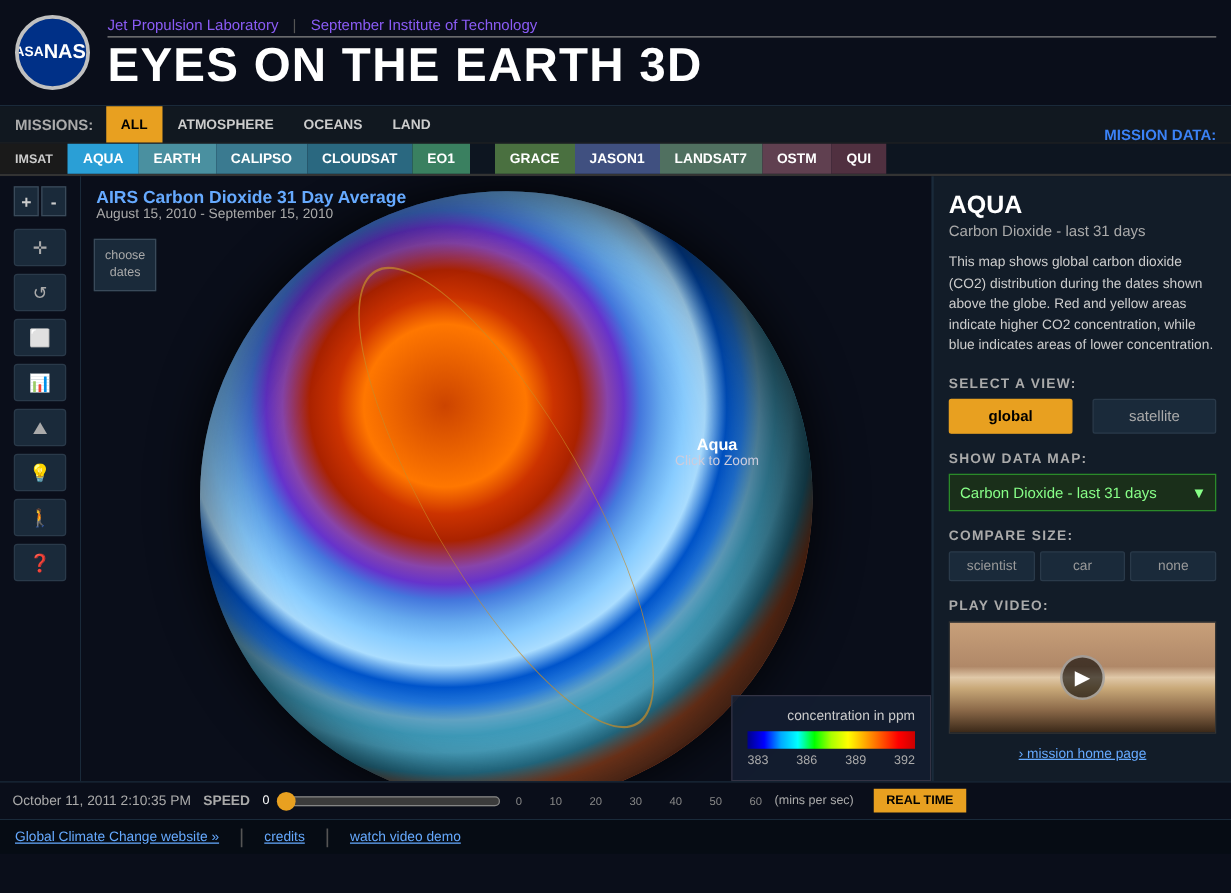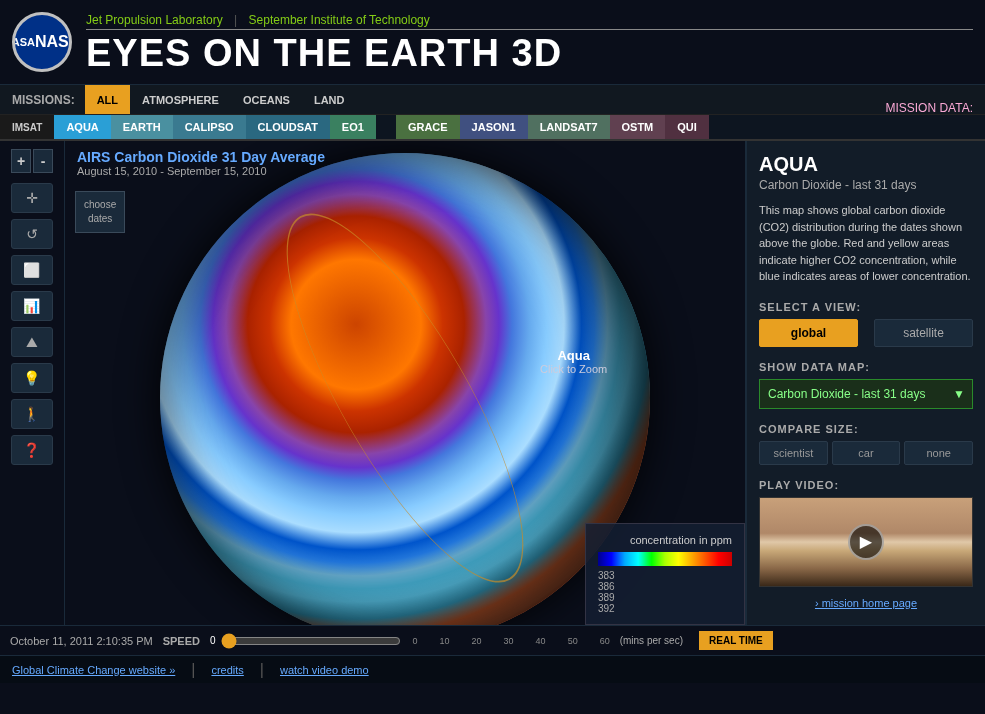--- a/index.html
+++ b/index.html
@@ -33,21 +33,21 @@
     #header-text {
       margin-left: 14px;
       flex: 1;
     }
     #header-subtitle {
       font-size: 12px; color: #ccc;
       border-bottom: 1px solid #888;
       padding-bottom: 2px;
       margin-bottom: 4px;
     }
-    #header-subtitle span { color: #84cc16; }
+    #header-subtitle span { color: #8b5cf6; }
     #header-title {
       font-size: 38px; font-weight: 900; color: #fff;
       letter-spacing: 1px;
       line-height: 1;
     }
 
     
     #mission-bar {
       background: #111820;
       height: 30px;
@@ -59,21 +59,21 @@
     #mission-label { font-size: 12px; color: #aaa; margin-right: 10px; font-weight: bold; }
     .mission-tab {
       padding: 4px 12px;
       font-size: 11px; font-weight: bold;
       cursor: pointer;
       height: 100%;
       display: flex; align-items: center;
       color: #ccc;
     }
     .mission-tab.active { background: #e8a020; color: #000; }
-    #mission-data-label { margin-left: auto; font-size: 12px; color: #f9a8d4; font-weight: normal; margin-top: 16px; }
+    #mission-data-label { margin-left: auto; font-size: 12px; color: #3b82f6; font-weight: bold; margin-top: 16px; }
 
     
     #satellite-bar {
       background: #0d1520;
       height: 26px;
       display: flex;
       align-items: stretch;
       border-bottom: 2px solid #333;
     }
     .sat-tab {
@@ -181,21 +181,21 @@
     }
     #legend-title { font-size: 11px; color: #ccc; margin-bottom: 6px; text-align: right; }
     #legend-gradient {
       height: 14px;
       background: linear-gradient(to right, #00008b, #0000ff, #00aaff, #00ffff, #00ff00, #aaff00, #ffff00, #ffaa00, #ff5500, #ff0000, #cc0000);
       width: 100%;
       margin-bottom: 4px;
     }
     #legend-labels {
       display: flex; justify-content: space-between;
-      font-size: 10px; color: #aaa; flex-direction: column;
+      font-size: 10px; color: #aaa;
     }
 
     
     #right-panel {
       width: 240px;
       background: #121c28;
       border-left: 2px solid #1a2a3a;
       padding: 12px;
       overflow-y: auto;
       flex-shrink: 0;

